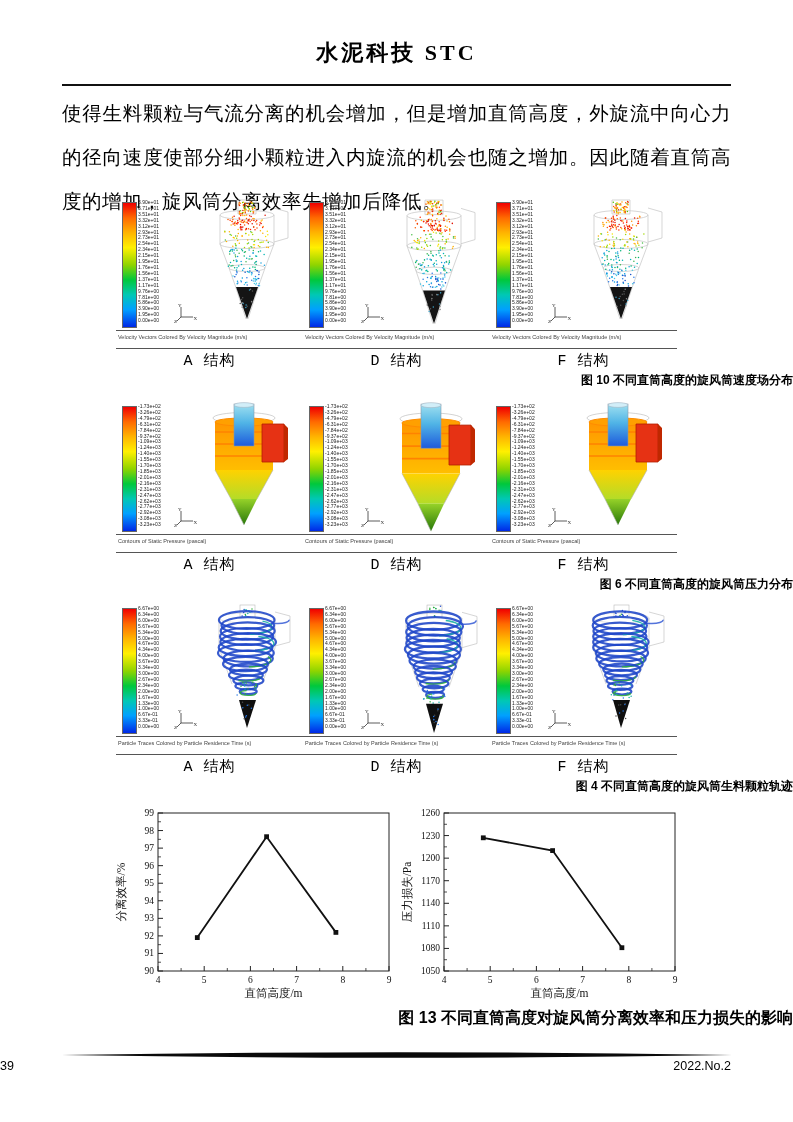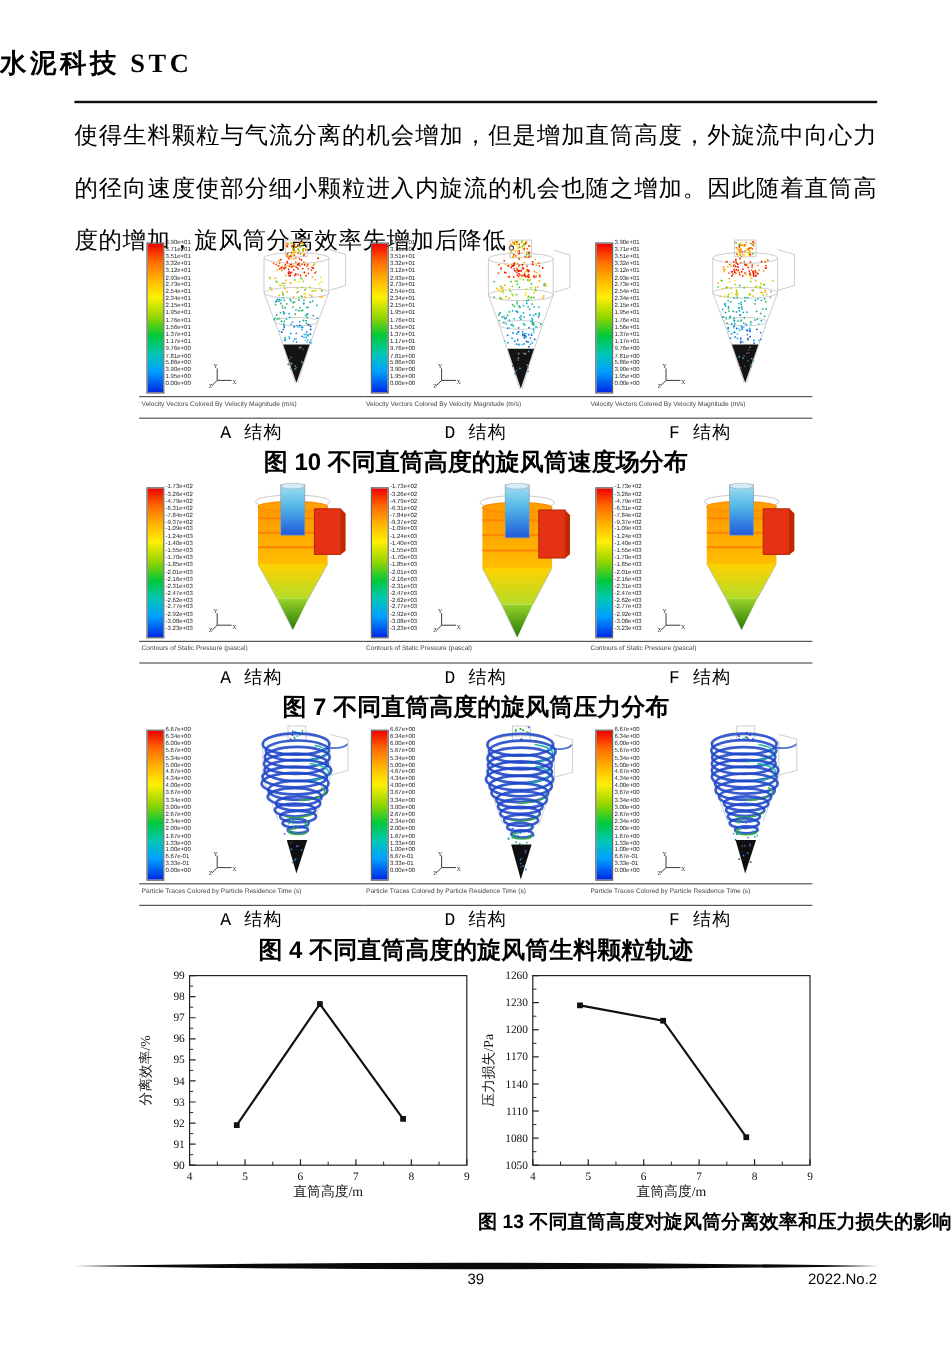--- a/index.html
+++ b/index.html
@@ -1,19 +1,19 @@
 <!DOCTYPE html>
 <html><head>
 <meta charset="utf-8">
 <style>
   html,body{margin:0;padding:0;background:#ffffff;}
   .page{position:relative;width:793px;height:1122px;background:#fff;overflow:hidden;
         font-family:"Liberation Serif",serif;color:#000;}
   
-  .journal-title{position:absolute;top:38px;left:0;width:100%;text-align:left;
+  .journal-title{position:absolute;top:38px;left:0;width:100%;text-align:center;
                  font-size:22px;font-weight:bold;letter-spacing:3px;}
   .header-rule{position:absolute;top:84px;left:62px;width:669px;height:2px;background:#111;}
   
   .body-text{position:absolute;top:92px;left:62px;width:669px;margin:0;
              font-size:19.5px;line-height:44px;text-align:justify;letter-spacing:0.5px;}
   
   .fig-block{position:absolute;left:0;width:100%;}
   .fig-row{margin-left:116px;width:562px;display:flex;}
   .panel{width:187px;position:relative;}
   .panel-body{position:relative;height:132px;}
@@ -24,32 +24,32 @@
   .cb-labels{position:absolute;left:22px;top:2px;width:34px;display:flex;flex-direction:column;}
   .cb-label{font-family:"Liberation Sans",sans-serif;font-size:5px;line-height:5.9px;
             color:#222;white-space:nowrap;}
   .cyclone{position:absolute;left:82px;top:0;}
   .triad{position:absolute;left:58px;top:104px;}
   .legendbox{border-top:1px solid #555;border-bottom:1px solid #555;height:13px;
              padding:3px 2px 1px 2px;font-family:"Liberation Sans",sans-serif;
              font-size:5.5px;color:#444;white-space:nowrap;overflow:hidden;}
   .struct-label{margin-top:2px;height:20px;text-align:center;
                 font-family:Liberation Mono, monospace;font-size:15px;letter-spacing:1px;}
-  .row-caption{margin-top:1px;width:100%;text-align:center;
-               font-family:"Liberation Sans",sans-serif;font-size:20px;font-weight:600;}
+  .row-caption{margin-top:1px;width:100%;text-align:right;
+               font-family:"Liberation Sans",sans-serif;font-size:12px;font-weight:600;}
   
   .charts{position:absolute;top:805px;left:0;width:100%;height:200px;}
   .chart{position:absolute;top:0;}
   #chart0{left:112px;}
   #chart1{left:398px;}
   .fig13-caption{position:absolute;top:1008px;left:0;width:100%;text-align:right;
                  font-family:"Liberation Sans",sans-serif;font-size:16px;font-weight:600;}
   
   .footer-rule{position:absolute;top:1051px;left:62px;}
-  .page-number{position:absolute;top:1059px;left:0;width:100%;text-align:center;
+  .page-number{position:absolute;top:1059px;left:0;width:100%;
                font-family:"Liberation Sans",sans-serif;font-size:12.5px;}
   .issue-label{position:absolute;top:1059px;right:62px;
                font-family:Liberation Sans, sans-serif;font-size:12.5px;}
 </style>
 </head>
 <body>
 
 <div class="page">
 
   <div class="journal-title">水泥科技 STC</div>
@@ -1352,21 +1352,21 @@
               <line x1="7" y1="15" x2="2.5" y2="19.5" stroke="#333" stroke-width="0.8"></line>
               <text x="4" y="5" font-size="5" fill="#333">Y</text>
               <text x="19.5" y="18" font-size="5" fill="#333">X</text>
               <text x="0" y="21" font-size="5" fill="#333">Z</text>
             </svg>
           </div>
           <div class="legendbox">Contours of Static Pressure (pascal)</div>
           <div class="struct-label">F 结构</div>
         </div>
       </div>
-    <div class="row-caption">图 7 不同直筒高度的旋风筒压力分布</div>
+    <div class="row-caption">图 6 不同直筒高度的旋风筒压力分布</div>
   </section>
 
   <section class="fig-block" style="top:604px;">
     <div class="fig-row">
         <div class="panel">
           <div class="panel-body">
             <div class="colorbar"></div>
             <div class="cb-labels">
               <div class="cb-label">6.67e+00</div>
               <div class="cb-label">6.34e+00</div>

